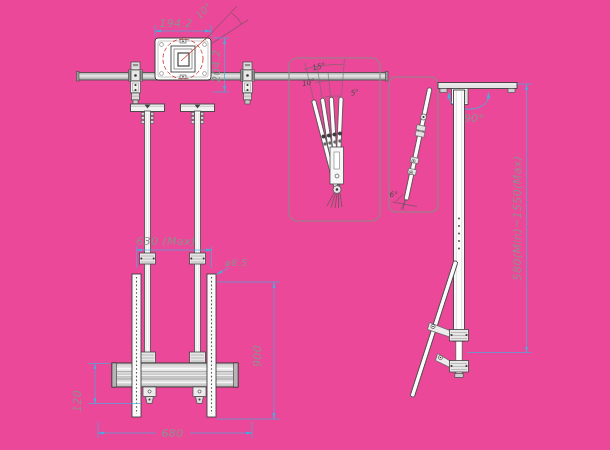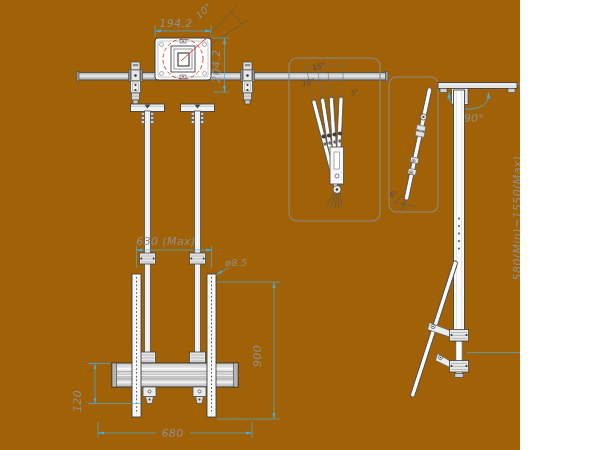--- a/index.html
+++ b/index.html
@@ -1,16 +1,16 @@
 <!DOCTYPE html>
 <html><head>
 <meta charset="utf-8">
 <style>
   html,body{margin:0;padding:0;background:#fff;}
-  .canvas{position:relative;width:520px;height:450px;background:#a16207;overflow:hidden;}
+  .canvas{position:relative;width:610px;height:450px;background:#ec4899;overflow:hidden;}
   svg{display:block;}
   .dim-text{font-family:"DejaVu Sans",sans-serif;font-style:italic;font-size:11px;fill:#8f8f8f;letter-spacing:.4px;}
   .dim-text.small{font-size:9.5px;}
   .ang-text{font-family:"DejaVu Sans",sans-serif;font-style:italic;font-size:7.5px;fill:#4f4f4f;}
 </style>
 </head>
 <body>
 
 <div class="canvas">
 <svg width="610" height="450" viewBox="0 0 610 450" xmlns="http://www.w3.org/2000/svg">

